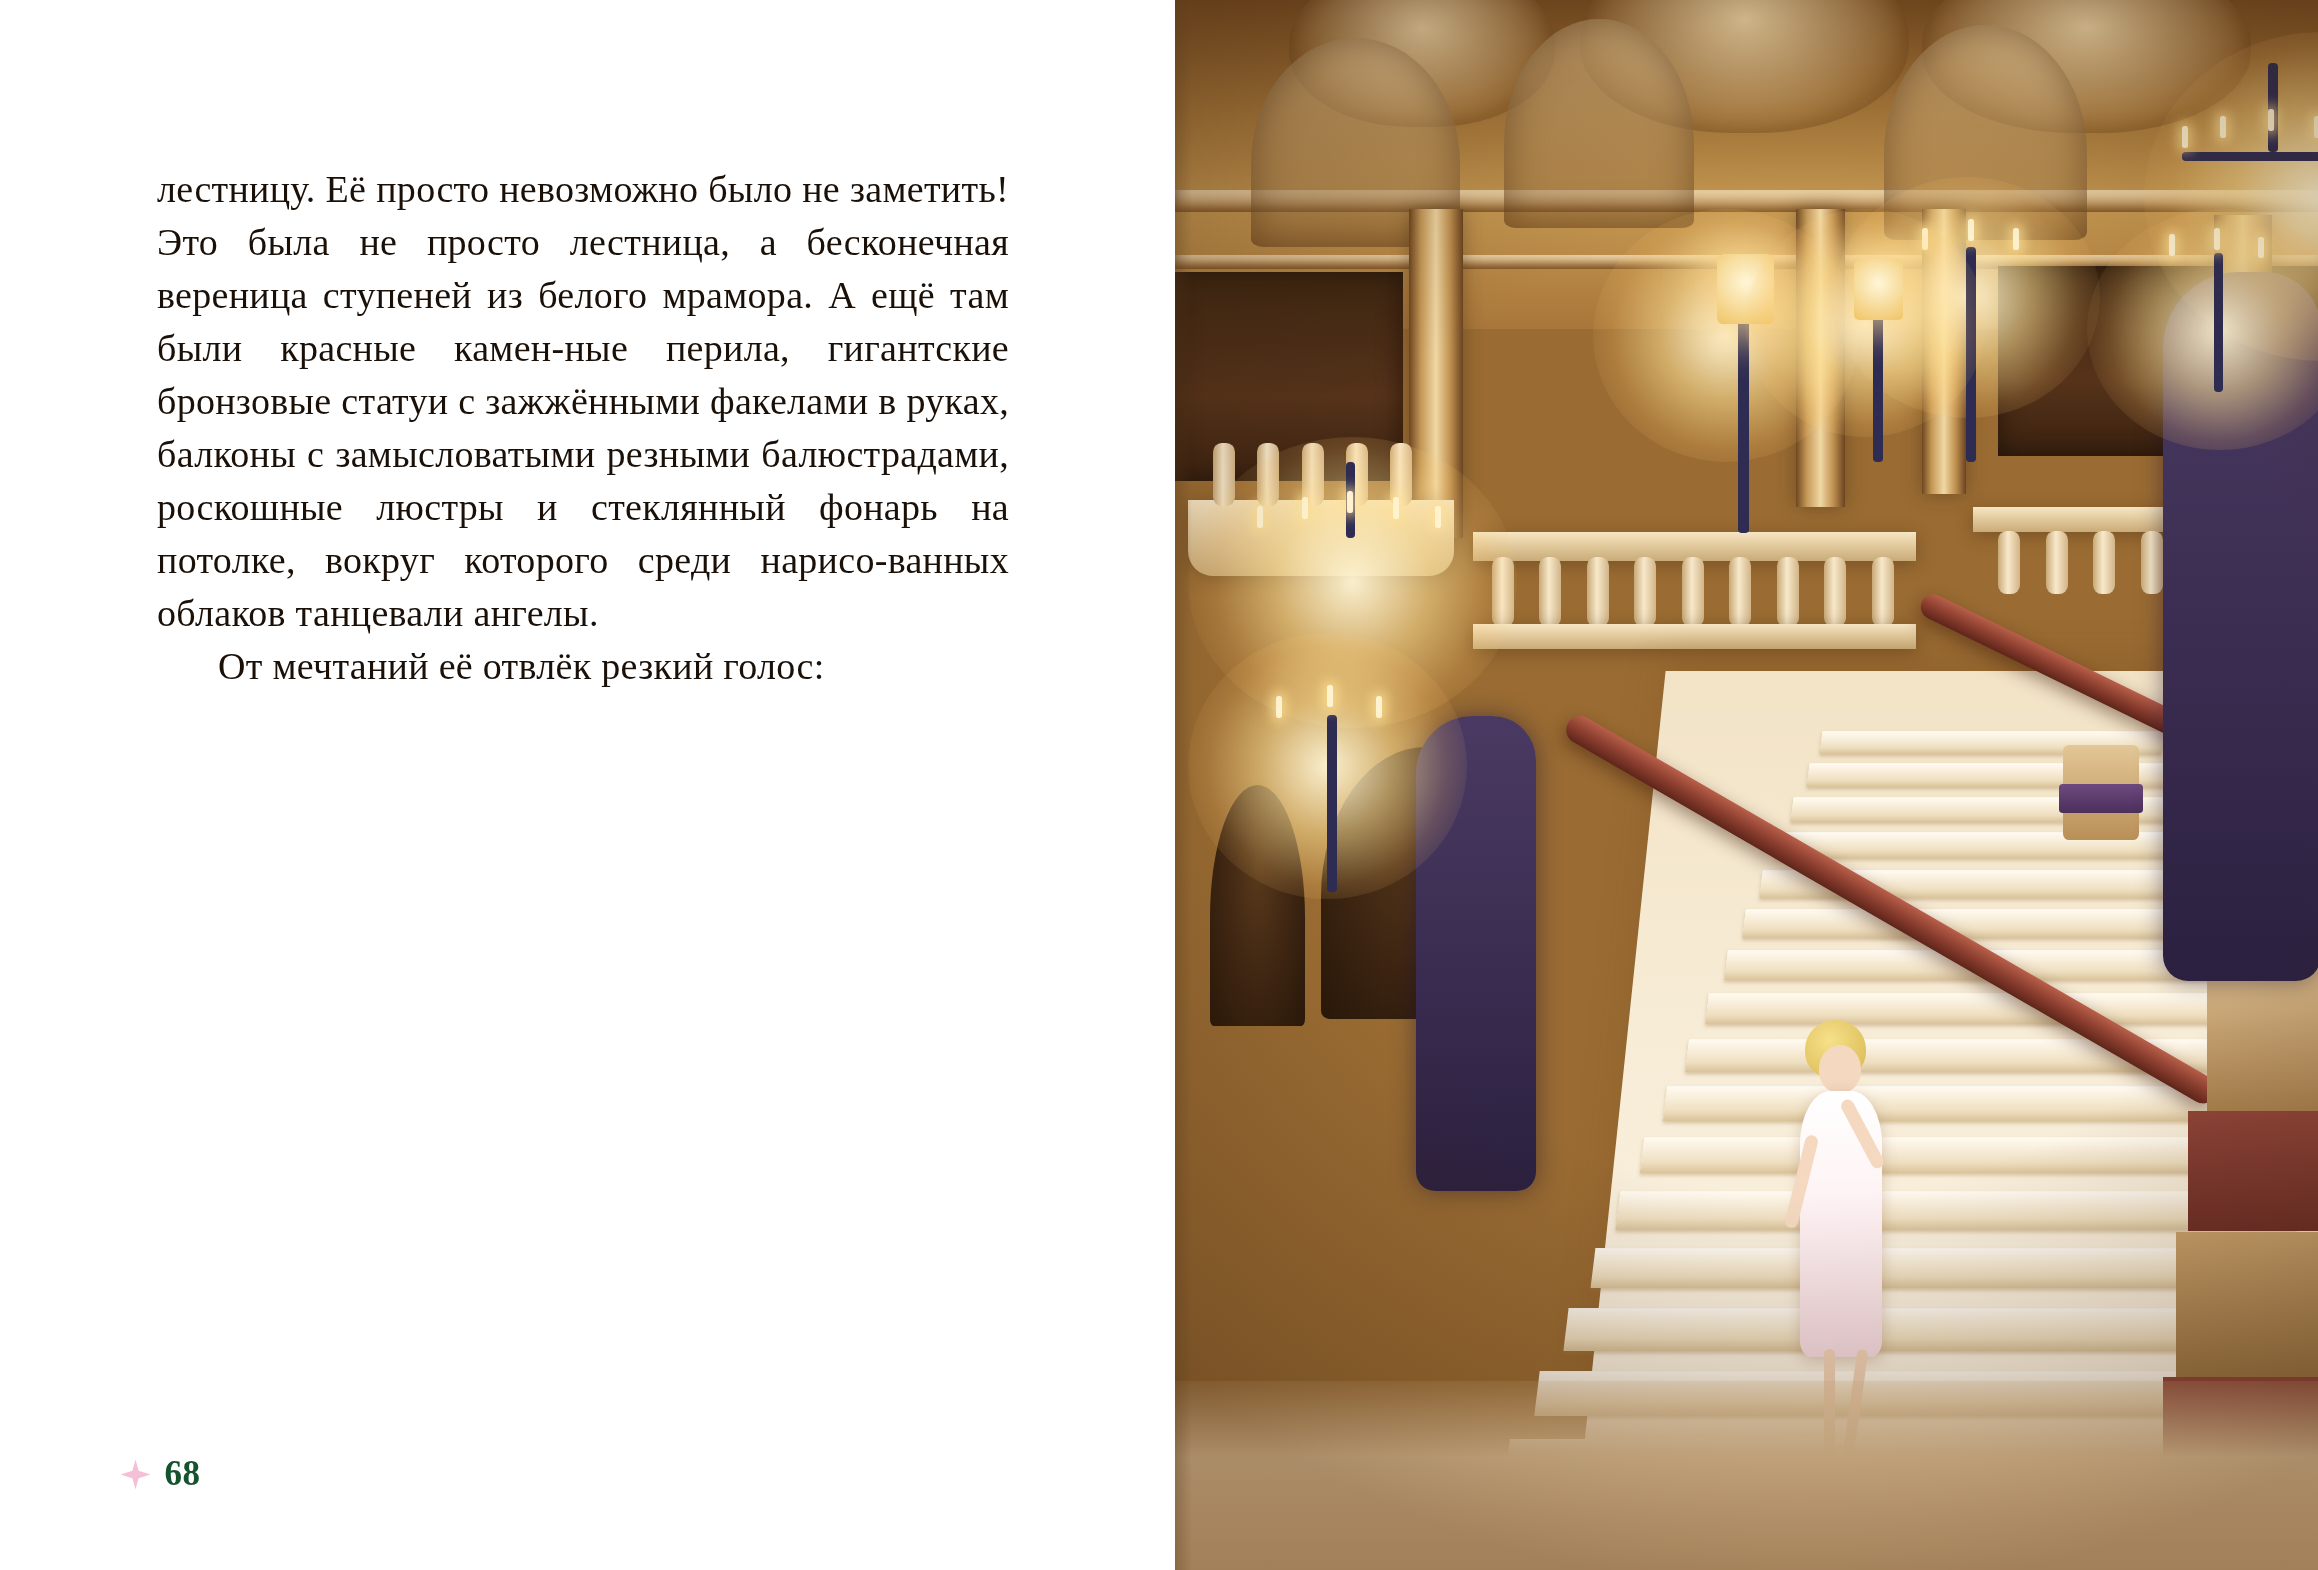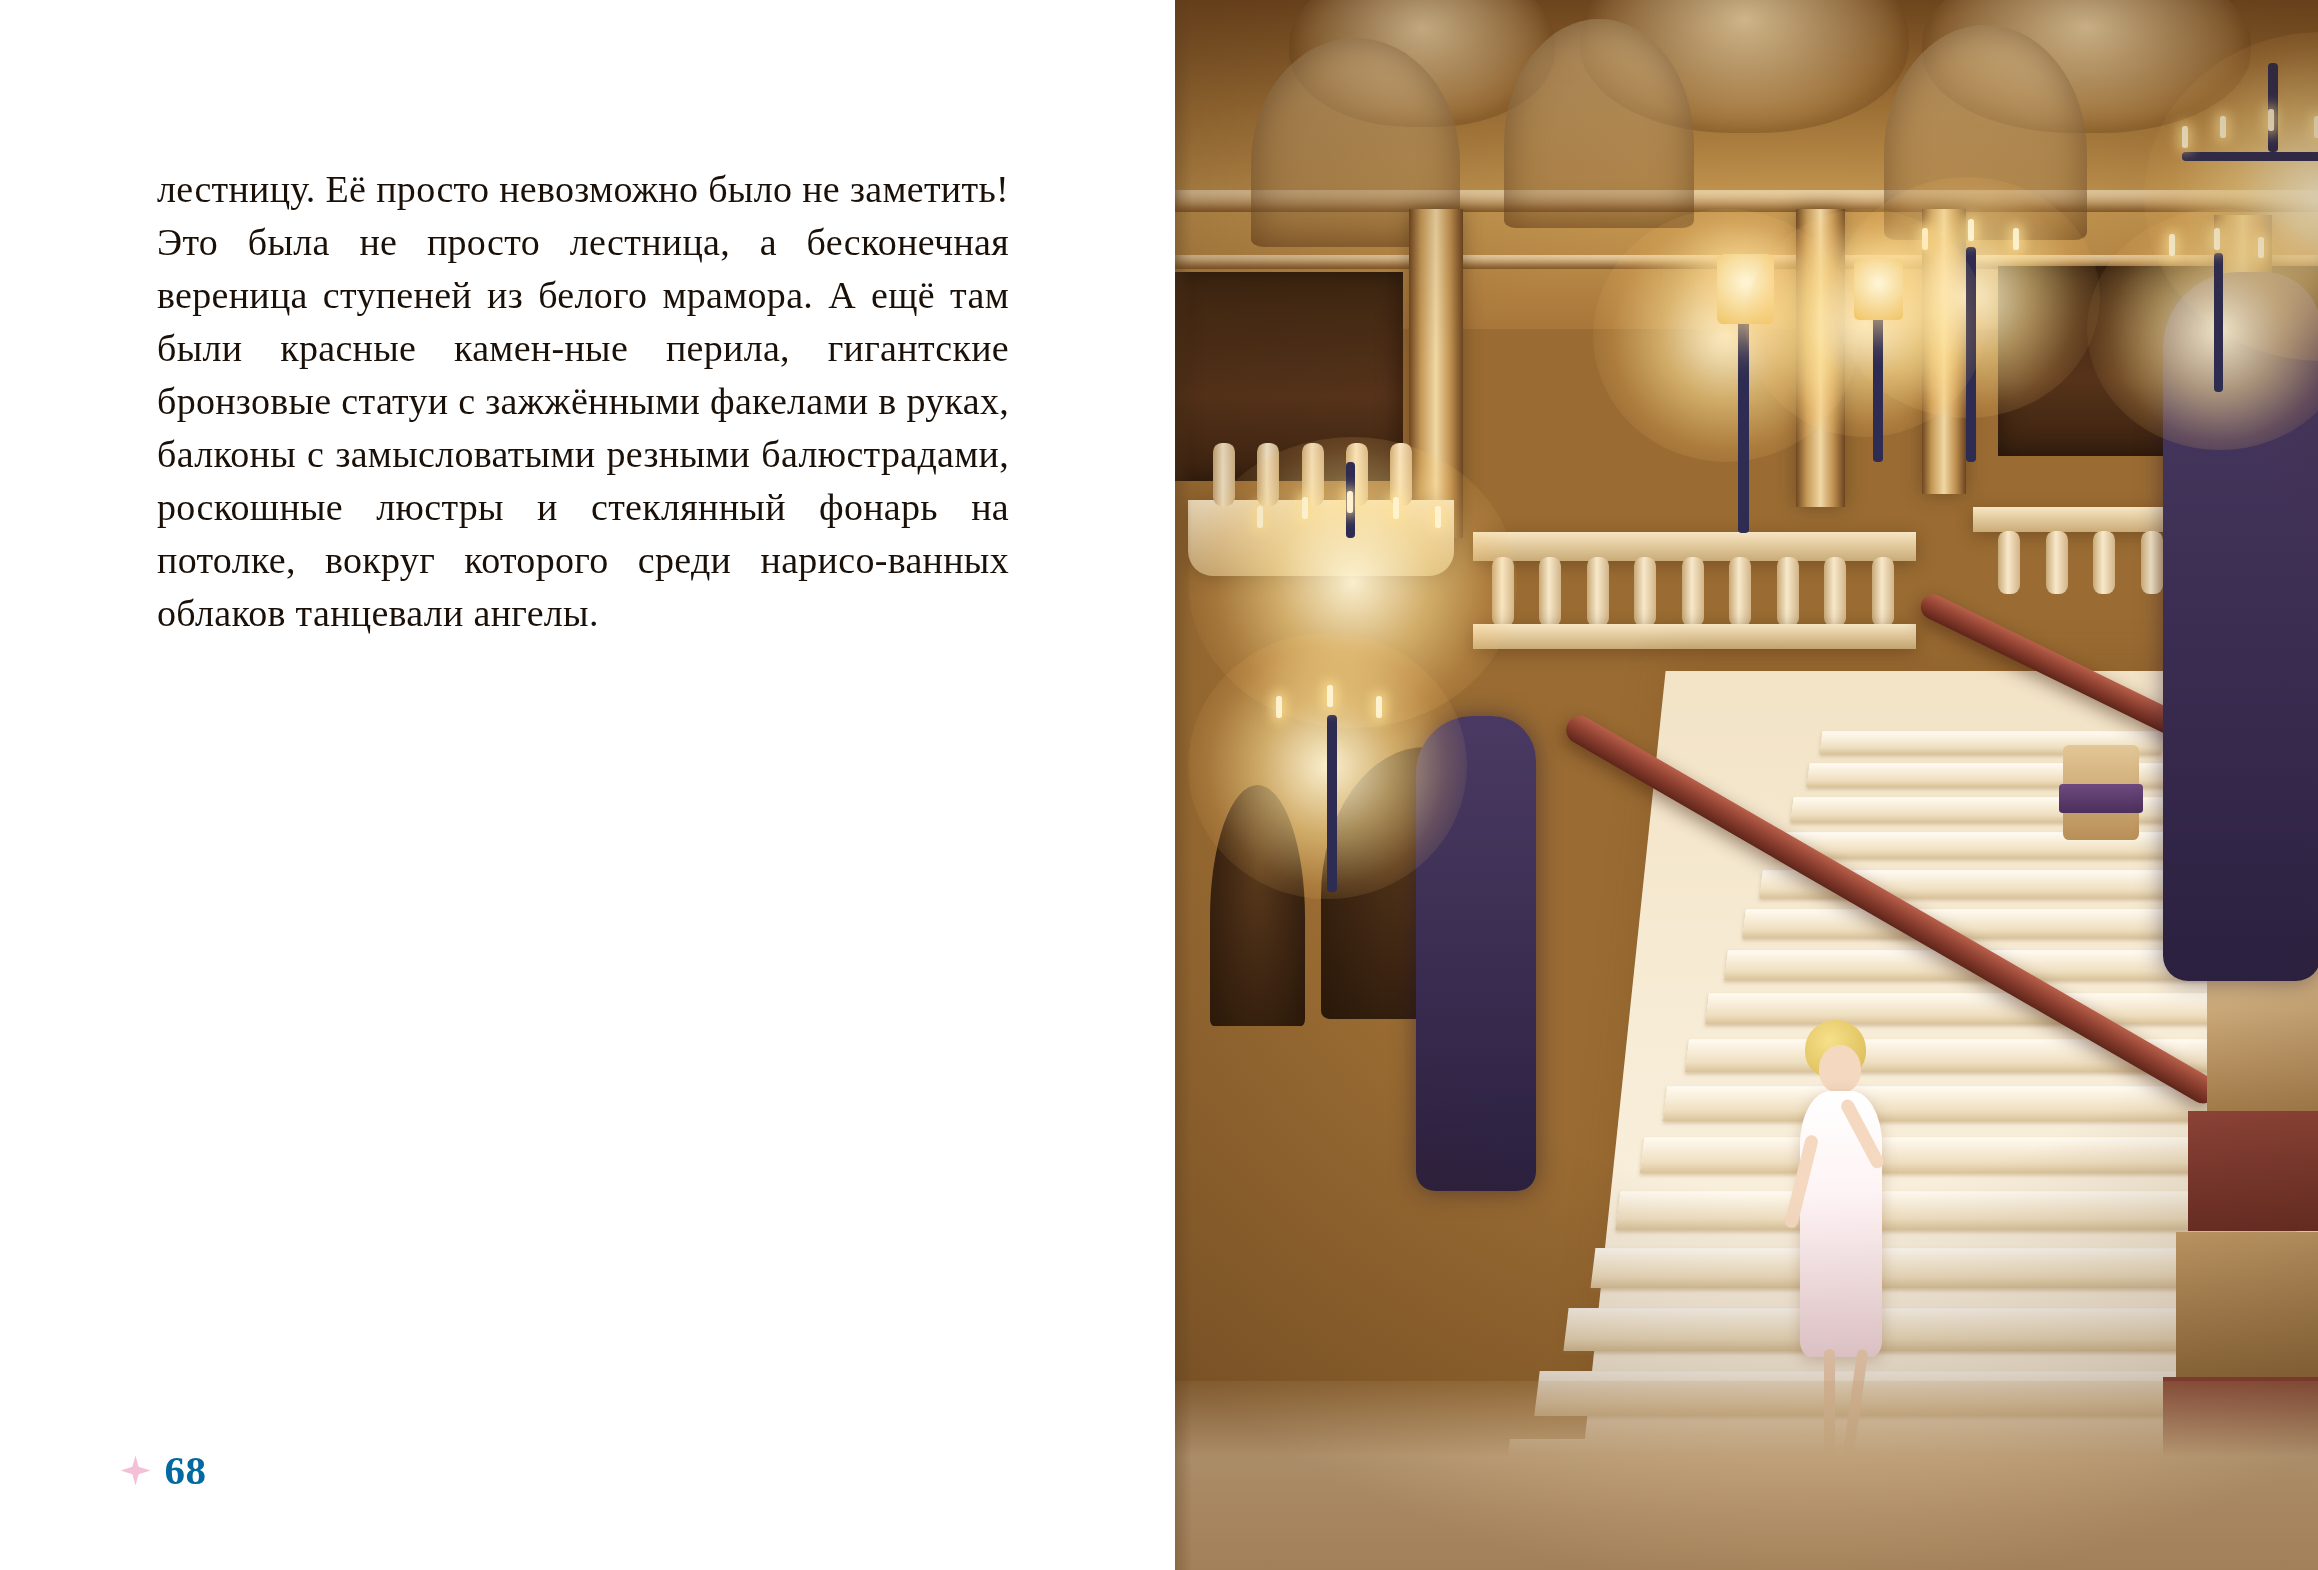--- a/index.html
+++ b/index.html
@@ -61,23 +61,23 @@
     gap: 11.4px;
   }
   .folio-star {
     position: relative;
     width: 35px;
     height: 35px;
     display: inline-block;
   }
   .folio-num {
     font-family: "Liberation Serif", serif;
-    font-size: 41px;
+    font-size: 35px;
     font-weight: bold;
-    color: #0369a1;
+    color: #14532d;
     letter-spacing: 0.6px;
   }
 
   
   .page-right {
     position: relative;
     width: 1144px;
     height: 1571px;
     flex: 0 0 auto;
     overflow: hidden;
@@ -258,20 +258,21 @@
   }
 </style>
 </head>
 <body>
 
 <div class="spread">
 
   <section class="page-left">
     <div class="text-column">
       <p class="para">лестницу. Её просто невозможно было не заметить! Это была не просто лестница, а бесконечная вереница ступеней из белого мрамора. А ещё там были красные камен-ные перила, гигантские бронзовые статуи с зажжёнными факелами в руках, балконы с замысловатыми резными балюстрадами, роскошные люстры и стеклянный фонарь на потолке, вокруг которого среди нарисо-ванных облаков танцевали ангелы.</p>
+      <p class="para indent">От мечтаний её отвлёк резкий голос:</p>
     </div>
 
     <div class="folio">
       <span class="folio-star">
         <svg width="35" height="35" viewBox="0 0 56 56" aria-hidden="true">
           <path d="M28 4 L33 22 L52 28 L33 34 L28 52 L23 34 L4 28 L23 22 Z" fill="#f3c0d8"></path>
         </svg>
       </span>
       <span class="folio-num">68</span>
     </div>

